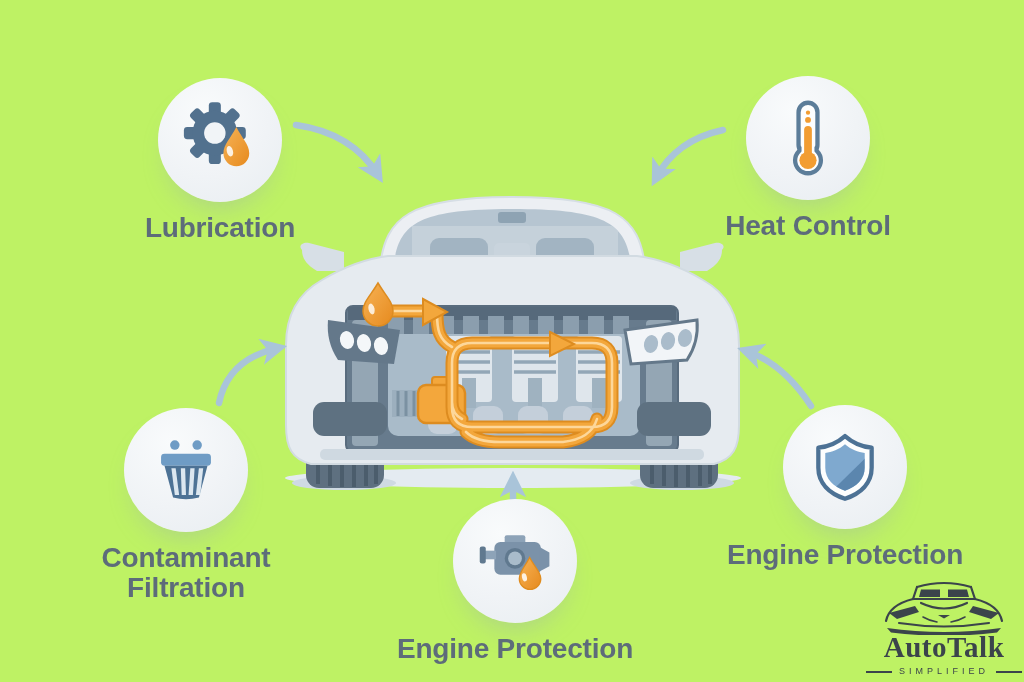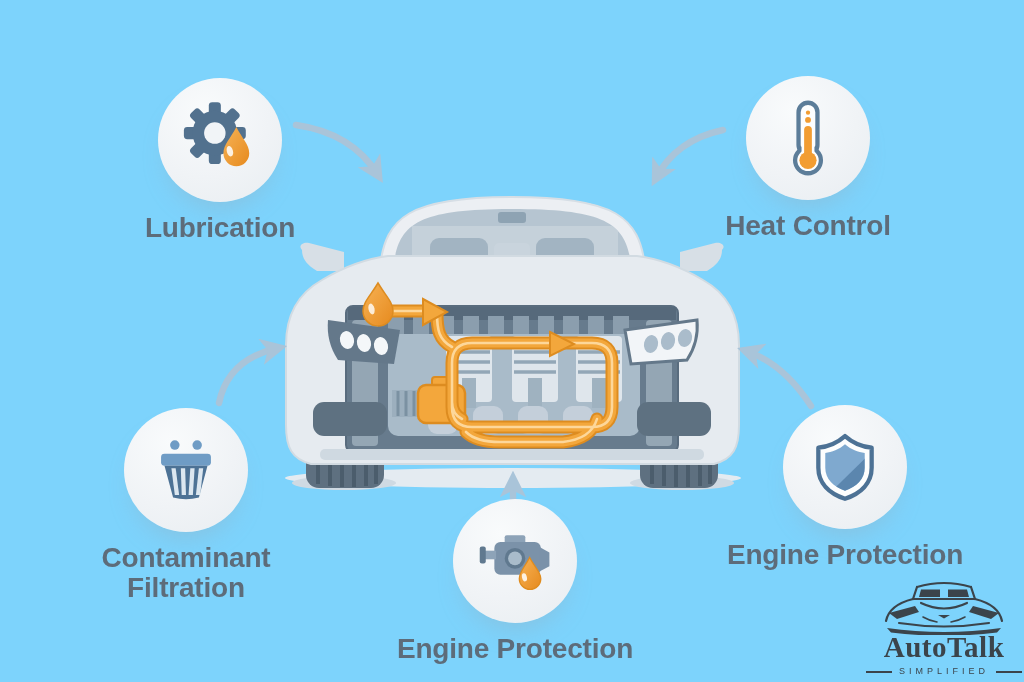--- a/index.html
+++ b/index.html
@@ -1,17 +1,17 @@
 <!DOCTYPE html>
 <html><head>
 <meta charset="utf-8">
 <style>
   html,body{margin:0;padding:0;background:#ffffff;}
   .canvas{
-    position:relative;width:1024px;height:682px;background:#7dd3fc;
+    position:relative;width:1024px;height:682px;background:#bef264;
     font-family:"Liberation Sans",sans-serif;overflow:hidden;
   }
   .scene{position:absolute;left:0;top:0;width:1024px;height:682px;}
   .feature{position:absolute;display:flex;flex-direction:column;align-items:center;width:280px;}
   .feature-circle{
     width:124px;height:124px;border-radius:50%;
     background:radial-gradient(circle at 38% 28%, #f9fbfc 0%, #f0f3f6 55%, #e8edf1 100%);
     box-shadow:0 16px 24px -10px rgba(150,168,185,.38);
     display:flex;align-items:center;justify-content:center;
   }

